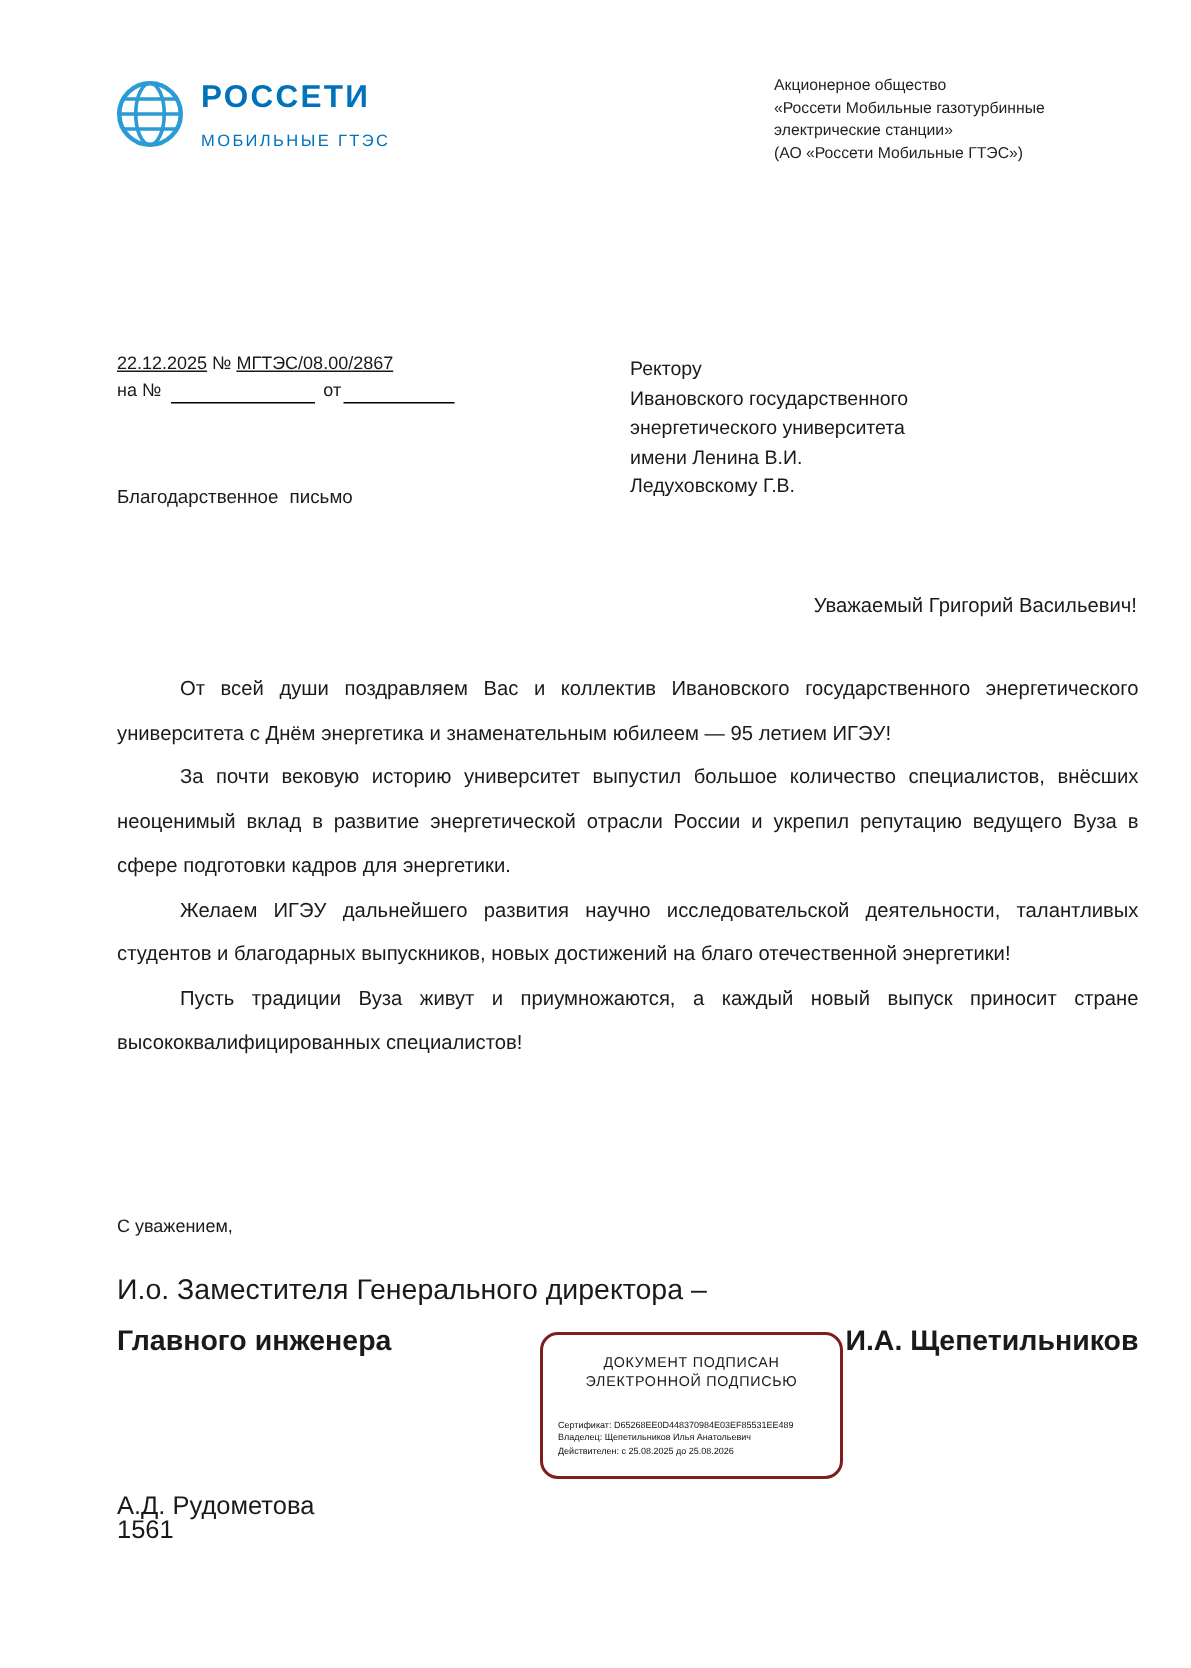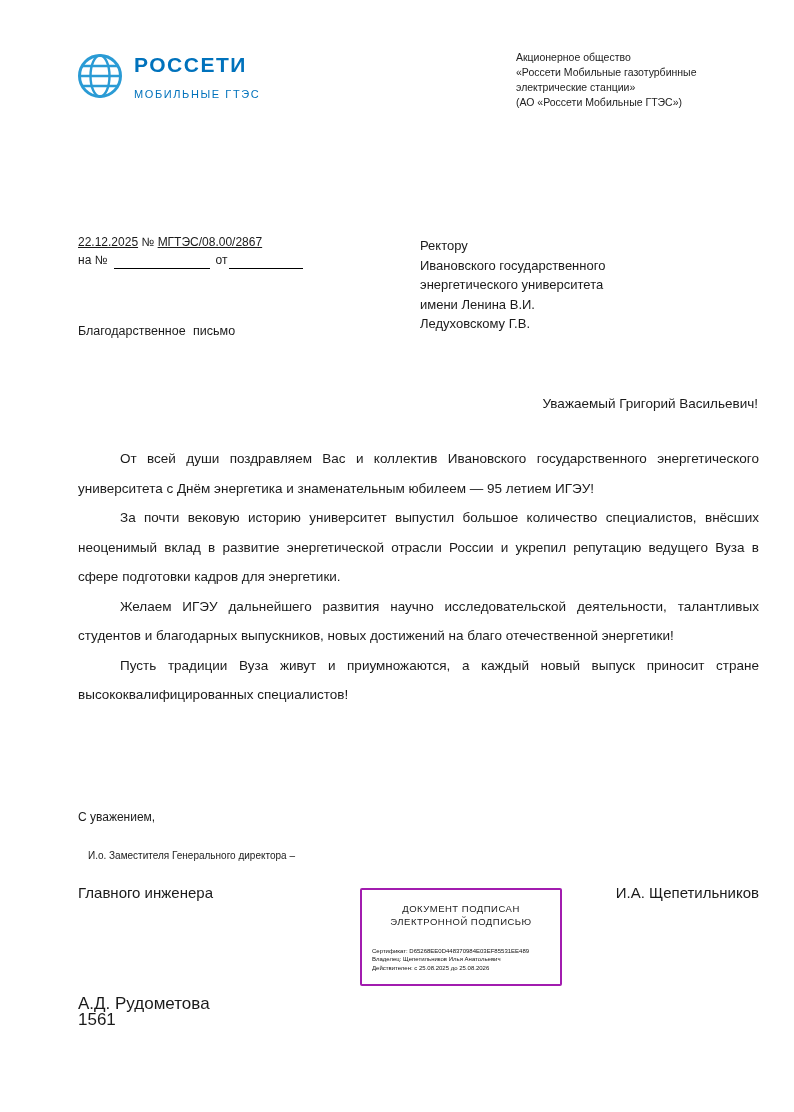--- a/index.html
+++ b/index.html
@@ -39,25 +39,25 @@
 
   
   .salutation { position:absolute; left:78px; top:396px; width:680px; text-align:right; font-size:13.5px; }
 
   
   .body-text { position:absolute; left:78px; top:444px; width:681px; font-size:13.5px; line-height:29.5px; text-align:justify; }
   .body-text p { margin:0; text-indent:42px; }
 
   
   .regards   { position:absolute; left:78px; top:810px; font-size:12px; }
-  .position1 { position:absolute; left:88px; top:850px; font-size:10px;text-align:right; }
-  .position2 { position:absolute; left:78px; top:884px; width:681px; font-size:15px; display:flex; justify-content:space-between; }
+  .position1 { position:absolute; left:78px; top:850px; font-size:19px;text-align:right; }
+  .position2 { position:absolute; left:78px; top:884px; width:681px; font-size:19px; display:flex; justify-content:space-between;font-weight:bold; }
 
   
-  .stamp { position:absolute; left:360px; top:888px; width:202px; height:98px; border:2px solid #a21caf; border-radius:2px; box-sizing:border-box; }
+  .stamp { position:absolute; left:360px; top:888px; width:202px; height:98px; border:2px solid #7f1d1d; border-radius:12px; box-sizing:border-box; }
   .stamp-title { margin-top:12px; text-align:center; font-size:9.5px; line-height:13px; letter-spacing:0.5px; }
   .stamp-details { position:absolute; left:10px; bottom:12px; font-size:6px; line-height:8.5px; color:#111; }
 
   
   .footer { position:absolute; left:78px; top:996px; font-size:17px; line-height:16px; }
 </style>
 </head>
 <body>
 
 <div class="page">

